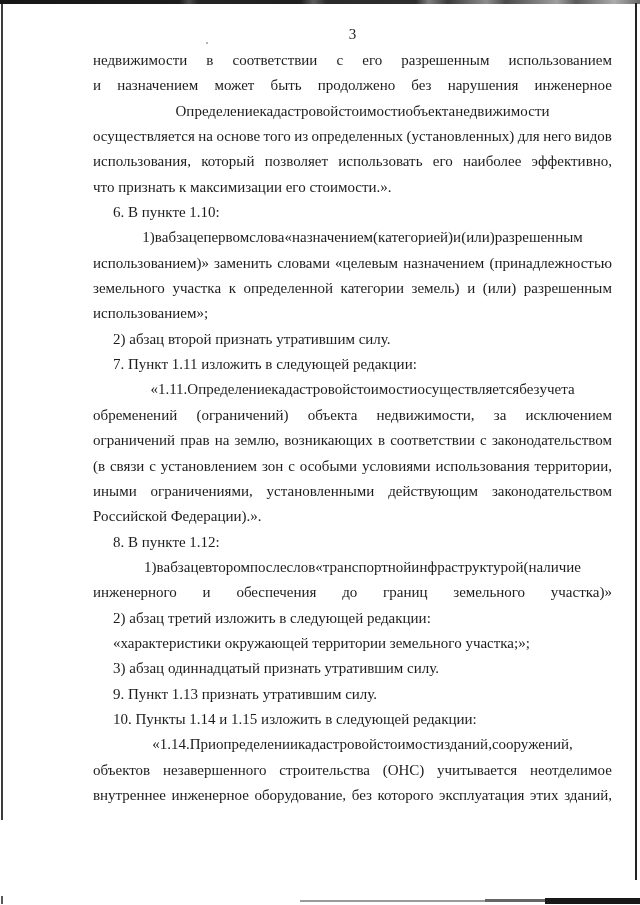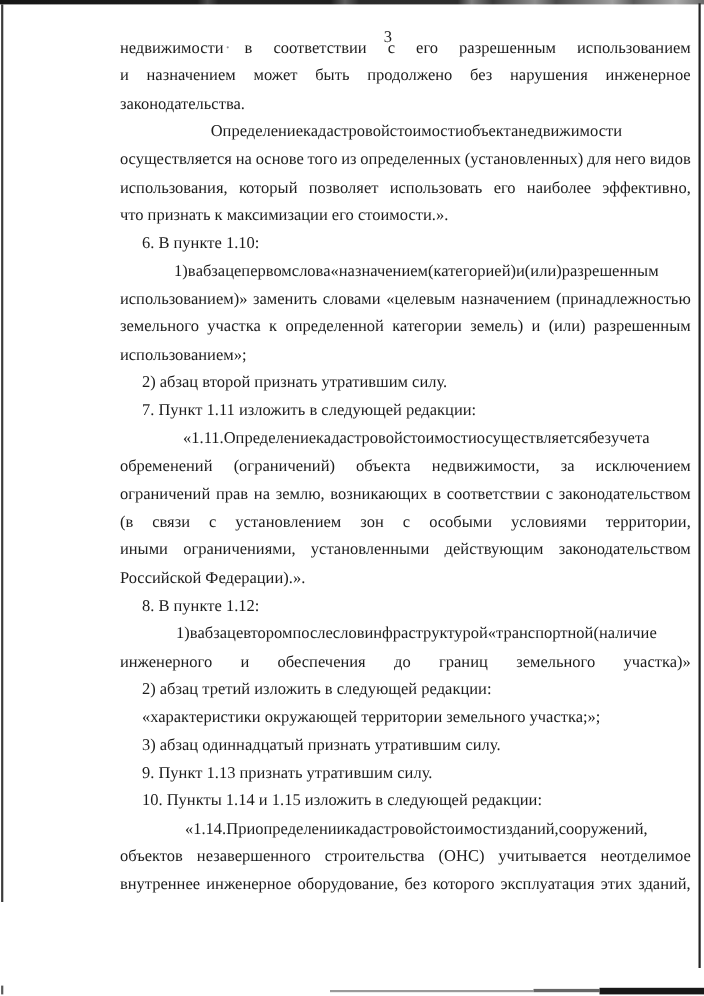--- a/index.html
+++ b/index.html
@@ -78,23 +78,22 @@
     left: 93px; top: 22px;
     width: 519px;
     text-align: center;
     font-size: 15px;
     line-height: 25px;
   }
 
   
   .text-body {
     position: absolute;
-    left: 93px; top: 32px;
+    left: 93px; top: 48px;
     width: 519px;
-    margin-left: 16px;
   }
   .paragraph { margin: 0; padding: 0; }
   .line {
     height: 25.35px;
     line-height: 25.35px;
     font-size: 15px;
     text-align: left;
     white-space: nowrap;
     overflow: visible;
   }
@@ -138,21 +137,20 @@
         <div class="line fill">
           <span class="w">и</span>
           <span class="w">назначением</span>
           <span class="w">может</span>
           <span class="w">быть</span>
           <span class="w">продолжено</span>
           <span class="w">без</span>
           <span class="w">нарушения</span>
           <span class="w">инженерное</span>
         </div>
-        <div class="line">законодательства.</div>
       </div>
       <div class="paragraph">
         <div class="line fill indent">
           <span class="w">Определение</span>
           <span class="w">кадастровой</span>
           <span class="w">стоимости</span>
           <span class="w">объекта</span>
           <span class="w">недвижимости</span>
         </div>
         <div class="line fill">
@@ -252,20 +250,21 @@
         </div>
         <div class="line fill">
           <span class="w">(в</span>
           <span class="w">связи</span>
           <span class="w">с</span>
           <span class="w">установлением</span>
           <span class="w">зон</span>
           <span class="w">с</span>
           <span class="w">особыми</span>
           <span class="w">условиями</span>
+          <span class="w">использования</span>
           <span class="w">территории,</span>
         </div>
         <div class="line fill">
           <span class="w">иными</span>
           <span class="w">ограничениями,</span>
           <span class="w">установленными</span>
           <span class="w">действующим</span>
           <span class="w">законодательством</span>
         </div>
         <div class="line">Российской Федерации).».</div>
@@ -274,22 +273,22 @@
         <div class="line indent">8. В пункте 1.12:</div>
       </div>
       <div class="paragraph">
         <div class="line fill indent">
           <span class="w">1)</span>
           <span class="w">в</span>
           <span class="w">абзаце</span>
           <span class="w">втором</span>
           <span class="w">после</span>
           <span class="w">слов</span>
+          <span class="w">«транспортной</span>
           <span class="w">инфраструктурой</span>
-          <span class="w">«транспортной</span>
           <span class="w">(наличие</span>
         </div>
         <div class="line fill">
           <span class="w">инженерного</span>
           <span class="w">и</span>
           <span class="w">обеспечения</span>
           <span class="w">до</span>
           <span class="w">границ</span>
           <span class="w">земельного</span>
           <span class="w">участка)»</span>

